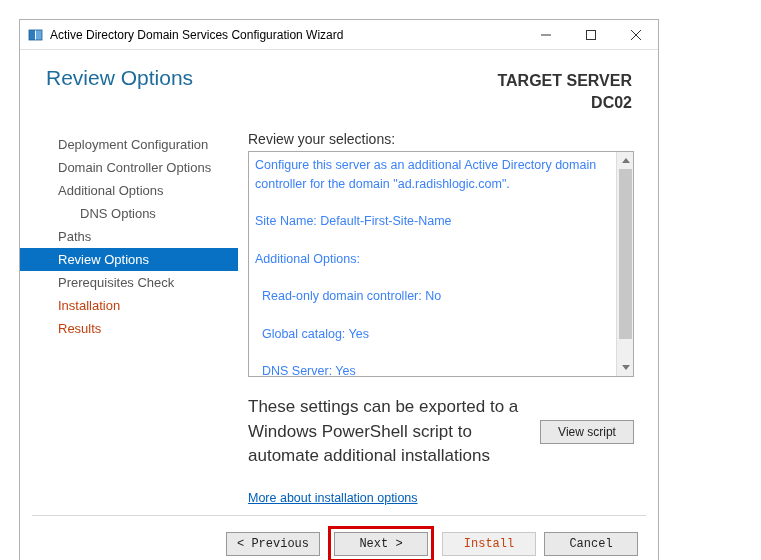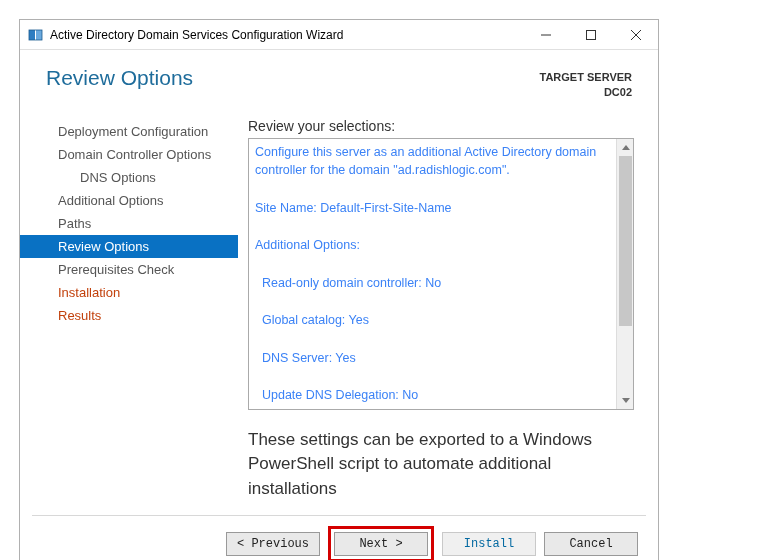--- a/index.html
+++ b/index.html
@@ -59,21 +59,21 @@
     padding: 16px 26px 14px 26px;
   }
   .header h1 {
     margin: 0;
     font-size: 21px;
     font-weight: 400;
     color: #1e6c9b;
   }
   .target {
     text-align: right;
-    font-size: 11px;
+    font-size: 16px;
     color: #333;
     line-height: 1.35;
     padding-top: 4px;
   }
   .target .label { font-weight: bold; }
   .target .server { font-weight: bold; }
   
   .body {
     display: flex;
     flex: 1;
@@ -163,21 +163,21 @@
     min-width: 94px;
     height: 24px;
     padding: 0 10px;
     border: 1px solid #999;
     background: #e9e9e9;
     font-size: 12px;
     font-family: inherit;
     color: #222;
   }
   .btn:disabled {
-    color: #0369a1;
+    color: #c2410c;
     border-color: #c9c9c9;
     background: #f0f0f0;
   }
   .link {
     color: #005fb8;
     font-size: 12.5px;
     margin-top: 22px;
     display: inline-block;
   }
   
@@ -238,22 +238,22 @@
     <div class="target">
       <div class="label">TARGET SERVER</div>
       <div class="server">DC02</div>
     </div>
   </div>
 
   <div class="body">
     <div class="nav" id="nav">
         <div class="nav-item">Deployment Configuration</div>
         <div class="nav-item">Domain Controller Options</div>
+        <div class="nav-item">Additional Options</div>
         <div class="nav-item sub">DNS Options</div>
-        <div class="nav-item">Additional Options</div>
         <div class="nav-item">Paths</div>
         <div class="nav-item selected">Review Options</div>
         <div class="nav-item">Prerequisites Check</div>
         <div class="nav-item disabled">Installation</div>
         <div class="nav-item disabled">Results</div>
       </div>
 
     <div class="content">
       <div class="review-label">Review your selections:</div>
       <div class="review-box">
@@ -282,22 +282,24 @@
           <div class="scroll-arrow down">
             <svg width="8" height="5" viewBox="0 0 8 5">
                 <polygon points="0,0 8,0 4,5" fill="#777"></polygon>
               </svg>
           </div>
         </div>
       </div>
 
       <div class="export-row">
         <div class="export-text">These settings can be exported to a Windows PowerShell script to automate additional installations</div>
-      </div>
-
+        <button class="btn">View script</button>
+      </div>
+
+      <a class="link" href="#">More about installation options</a>
     </div>
   </div>
 
   <div class="footer-divider"></div>
 
   <div class="footer">
     <button class="btn">&lt; Previous</button>
     <span class="highlight-next">
       <button class="btn">Next &gt;</button>
     </span>

